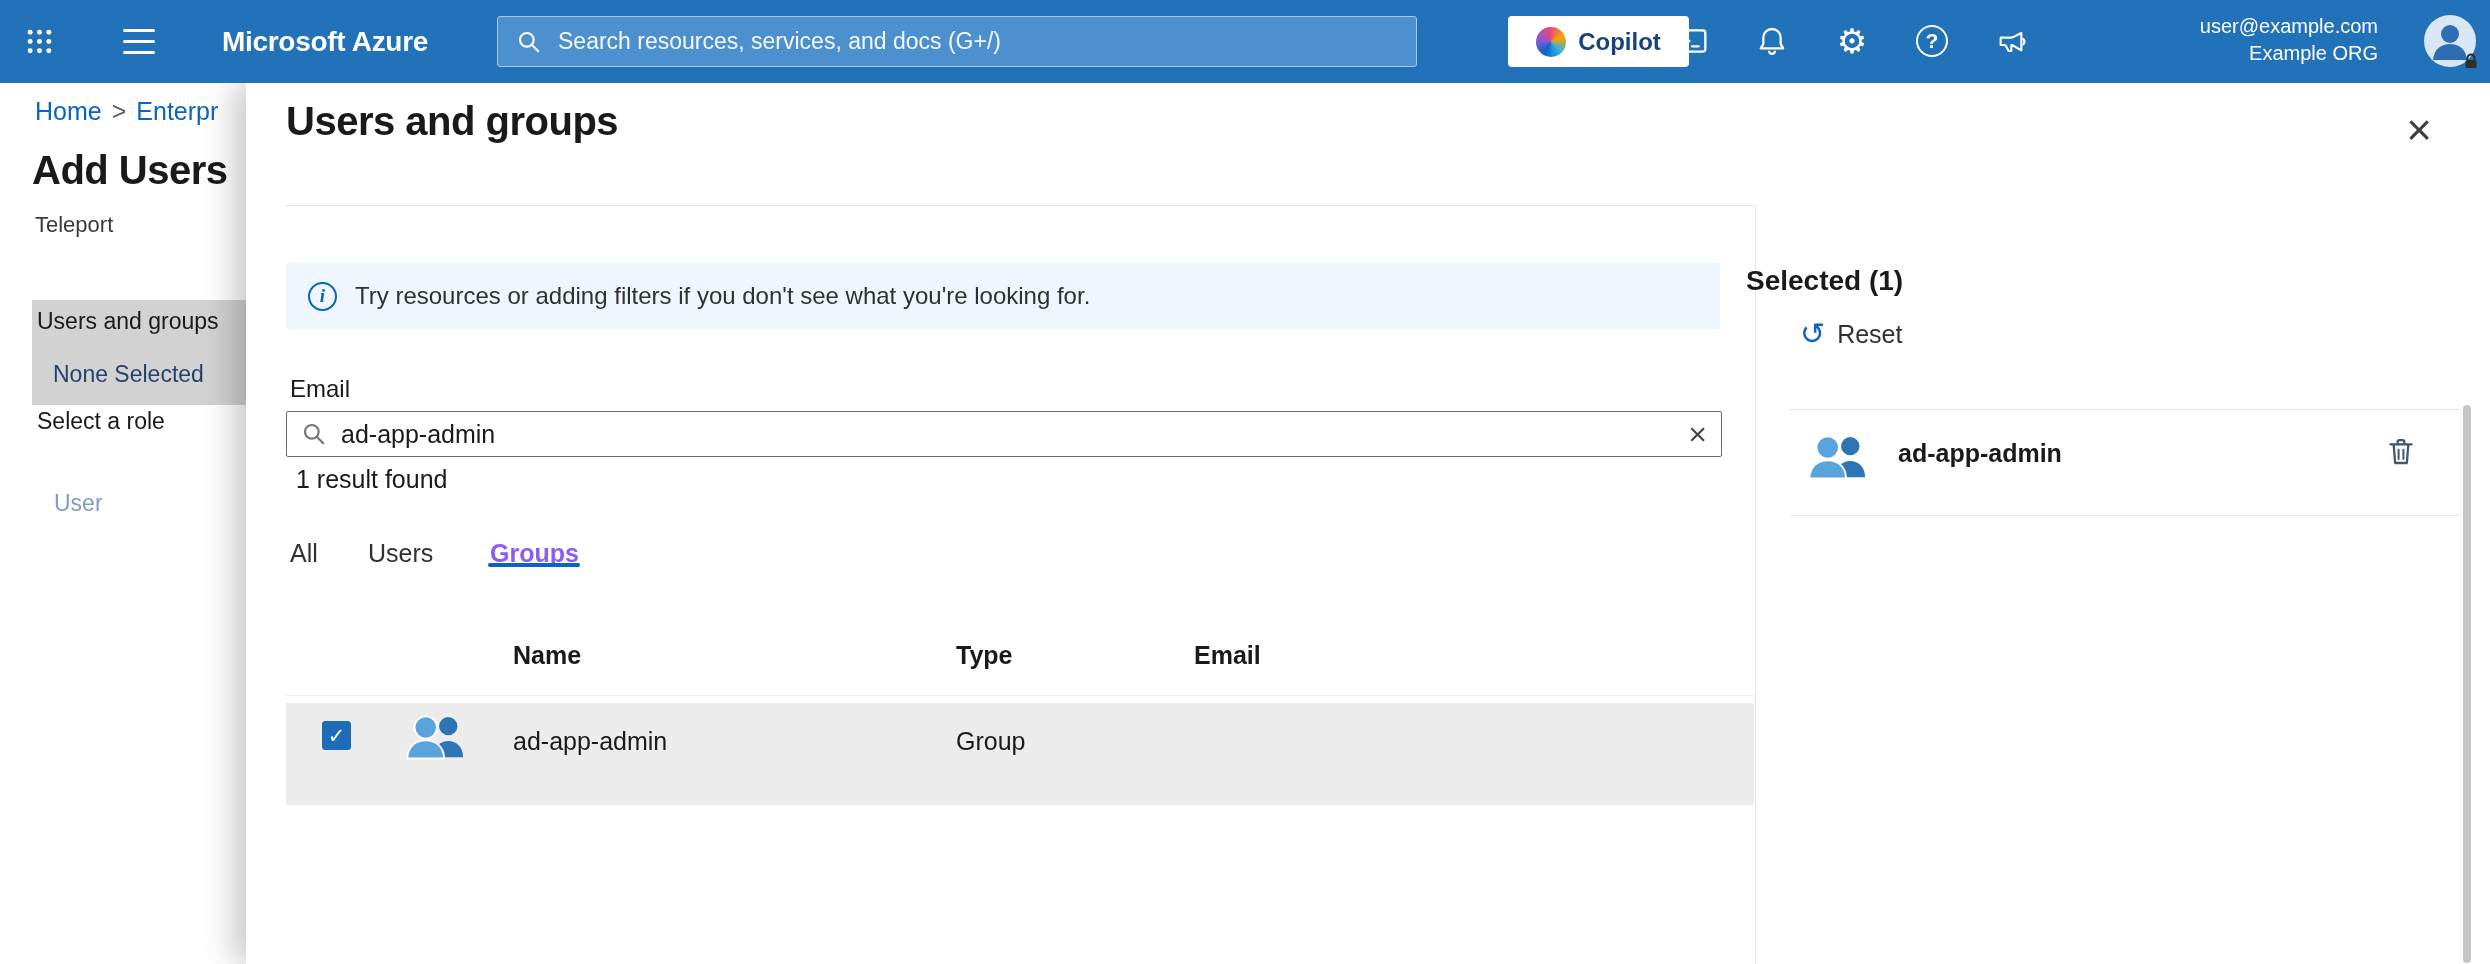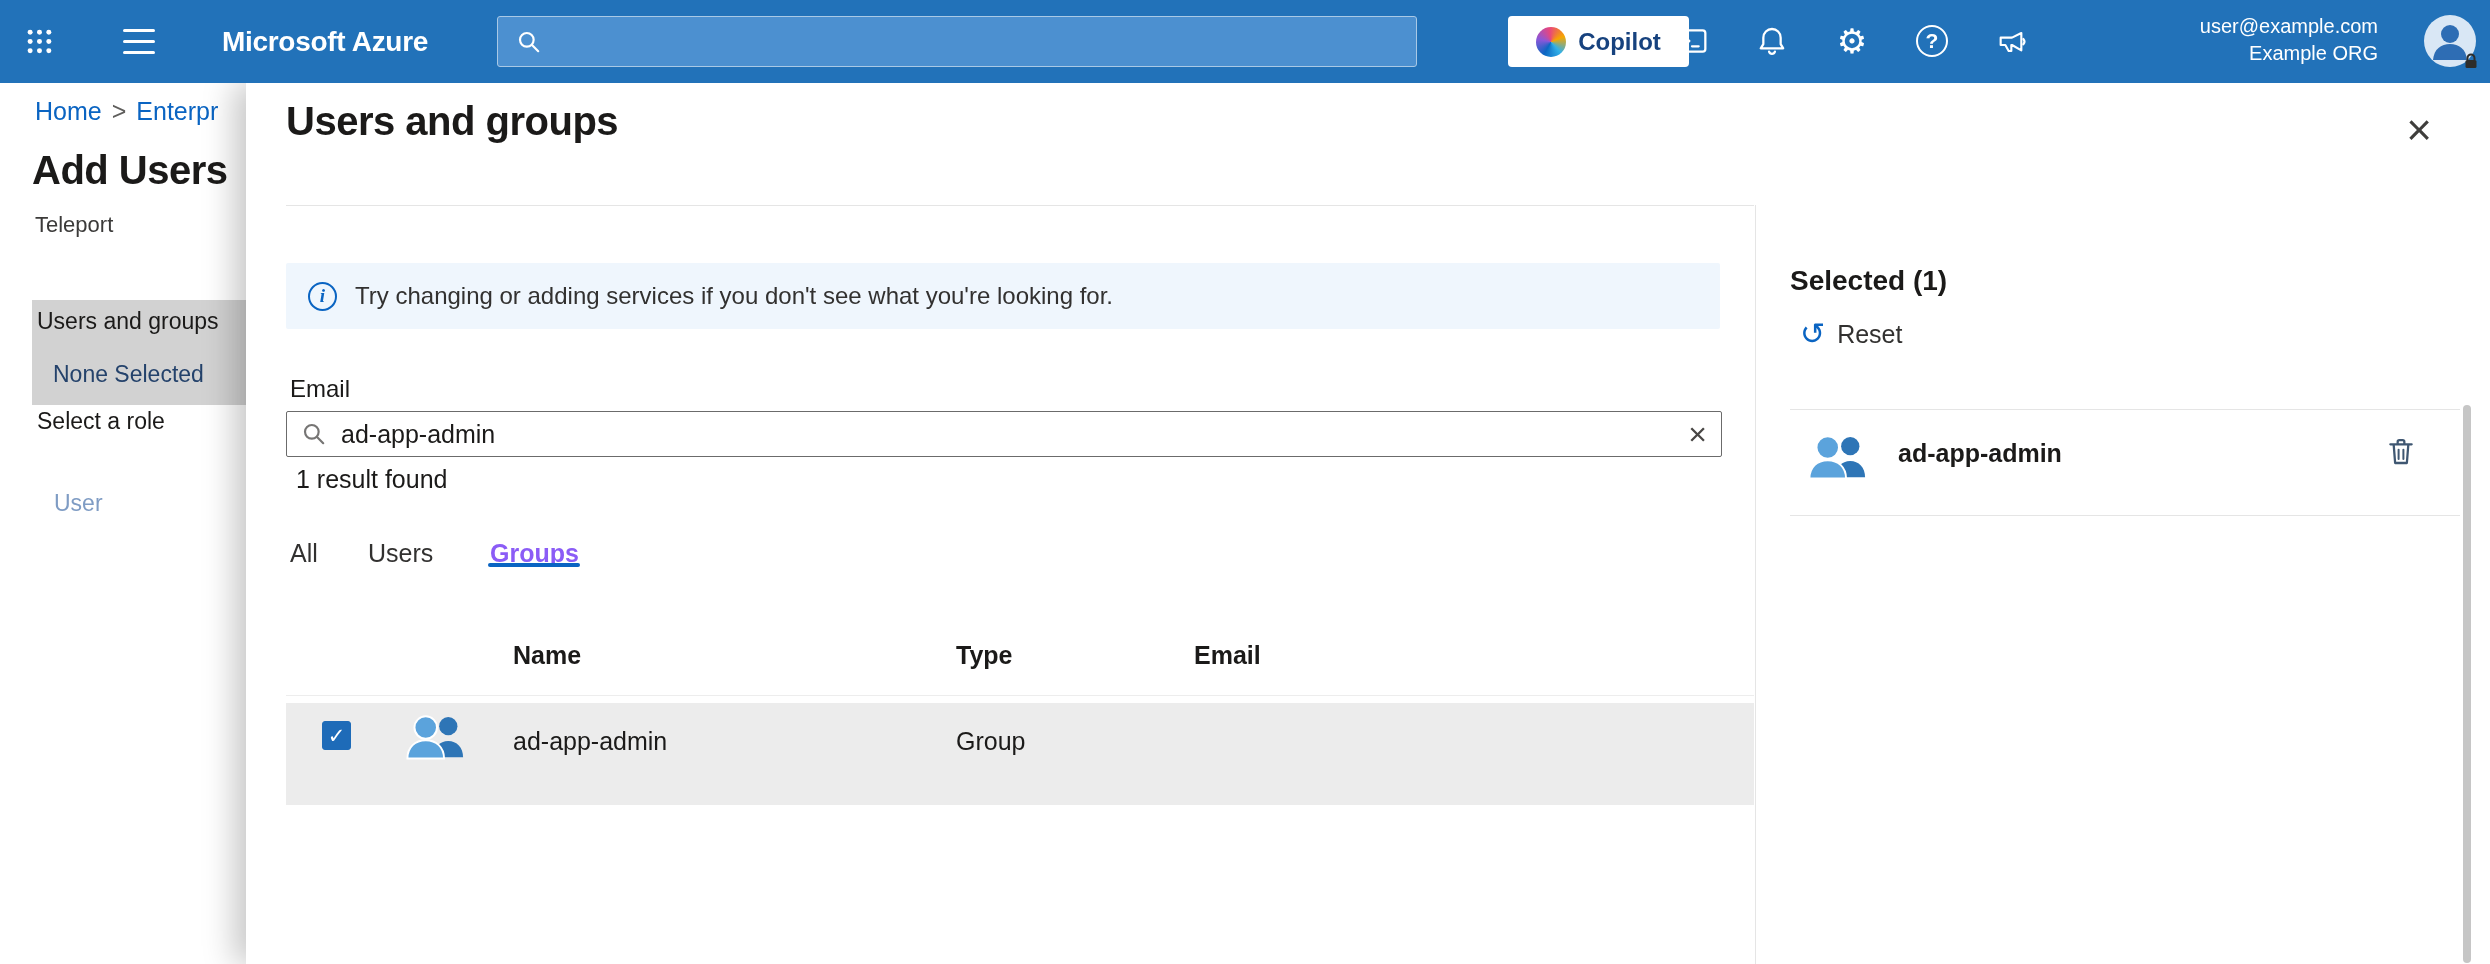--- a/index.html
+++ b/index.html
@@ -106,21 +106,21 @@
     background: var(--selected-row-bg, #ececec); cursor:pointer; }
   .checkbox { position:absolute; left:36px; top:18px; width:29px; height:29px;
     background: var(--checkbox-bg, #1e6bb8); border:1px solid #1e6bb8; border-radius:3px;
     color:#fff; font-size:21px; line-height:27px; text-align:center; cursor:pointer; }
   .row-group-icon { position:absolute; left:120px; top:8px; }
   .row-name { position:absolute; left:227px; top:24px; font-size:25px; color:#1b1a19; }
   .row-type { position:absolute; left:670px; top:24px; font-size:25px; color:#1b1a19; }
   .v-divider { position:absolute; left:1509px; top:122px; width:1px; height:759px; background:#e5e5e5; }
 
   
-  .sel-title { position:absolute; left:1544px; top:182px; font-size:28px; font-weight:700; color:#1b1a19; }
+  .sel-title { position:absolute; left:1500px; top:182px; font-size:28px; font-weight:700; color:#1b1a19; }
   .reset { position:absolute; left:1554px; top:236px; display:flex; align-items:center; gap:12px;
     background:none; border:none; cursor:pointer; font-family:inherit; }
   .reset-icon { color: var(--accent, #2272b9); font-size:30px; line-height:1; }
   .reset-label { font-size:25px; color:#323130; }
   .sel-hr1 { left:1544px; top:326px; width:670px; }
   .sel-item-icon { position:absolute; left:1562px; top:348px; }
   .sel-item-name { position:absolute; left:1652px; top:356px; font-size:25px; font-weight:600; color:#1b1a19; }
   .sel-trash { position:absolute; left:2136px; top:350px; width:38px; height:38px;
     background:none; border:none; cursor:pointer; }
   .sel-hr2 { left:1544px; top:432px; width:670px; }
@@ -153,20 +153,21 @@
         <i></i>
         <i></i>
     </button>
     <div class="brand">Microsoft Azure</div>
 
     <div class="tb-search">
       <svg width="26" height="26" viewBox="0 0 24 24">
         <circle cx="10" cy="10" r="6.3" fill="none" stroke="#ffffff" stroke-width="2"></circle>
         <line x1="14.8" y1="14.8" x2="20.5" y2="20.5" stroke="#ffffff" stroke-width="2" stroke-linecap="round"></line>
       </svg>
+      <input type="text" placeholder="Search resources, services, and docs (G+/)" style="">
     </div>
 
     <button class="copilot">
       <span class="copilot-logo"></span>
       <span class="copilot-label">Copilot</span>
     </button>
 
     <div class="tb-icons">
       <button class="tb-btn">
         <svg width="32" height="32" viewBox="0 0 24 24">
@@ -230,21 +231,21 @@
 
   <section class="panel">
     <h2 class="panel-title">Users and groups</h2>
     <button class="panel-close">
       <span>×</span>
     </button>
     <div class="hr hr-top"></div>
 
     <div class="banner">
       <span class="info-circle">i</span>
-      <span class="banner-text">Try changing or adding services if you don't see what you're looking for.</span>
+      <span class="banner-text">Try resources or adding filters if you don't see what you're looking for.</span>
     </div>
 
     <div class="search-label">Email</div>
     <div class="search-box">
       <svg width="26" height="26" viewBox="0 0 24 24">
         <circle cx="10" cy="10" r="6.3" fill="none" stroke="#767574" stroke-width="2"></circle>
         <line x1="14.8" y1="14.8" x2="20.5" y2="20.5" stroke="#767574" stroke-width="2" stroke-linecap="round"></line>
       </svg>
       <input type="text" value="ad-app-admin" style="">
       <button class="clear-btn">

